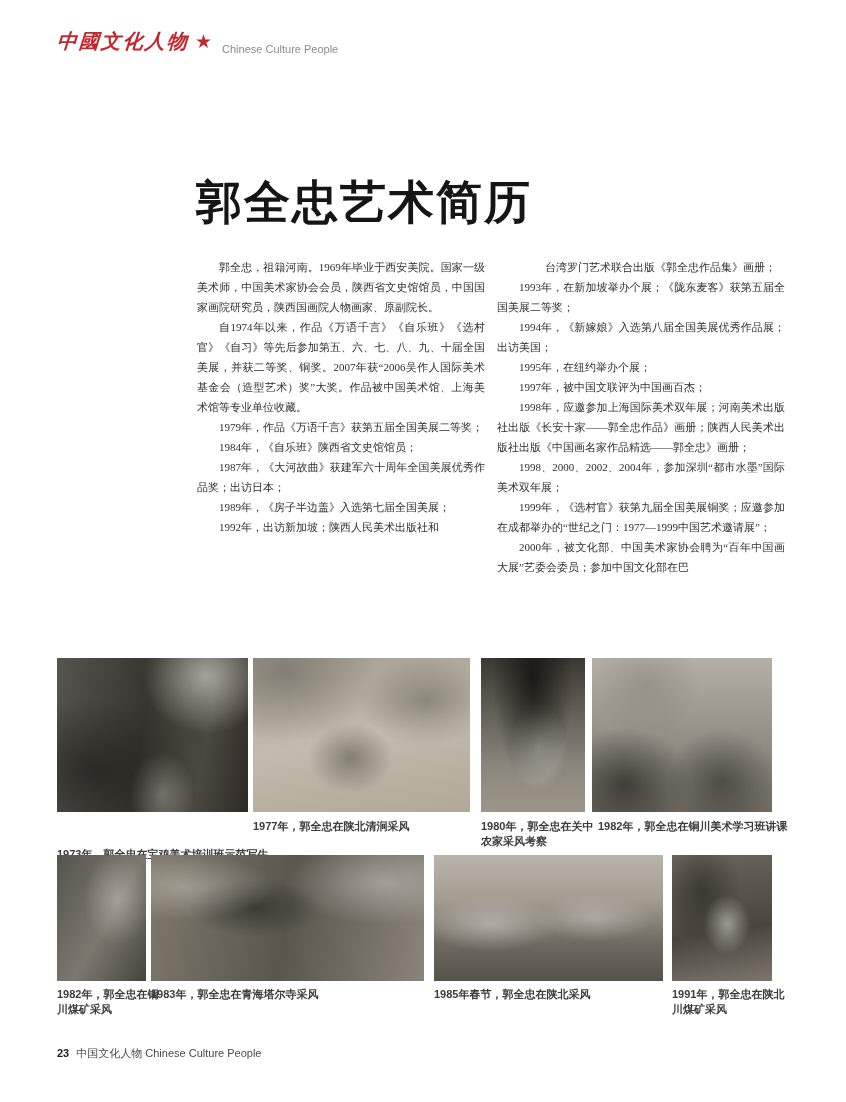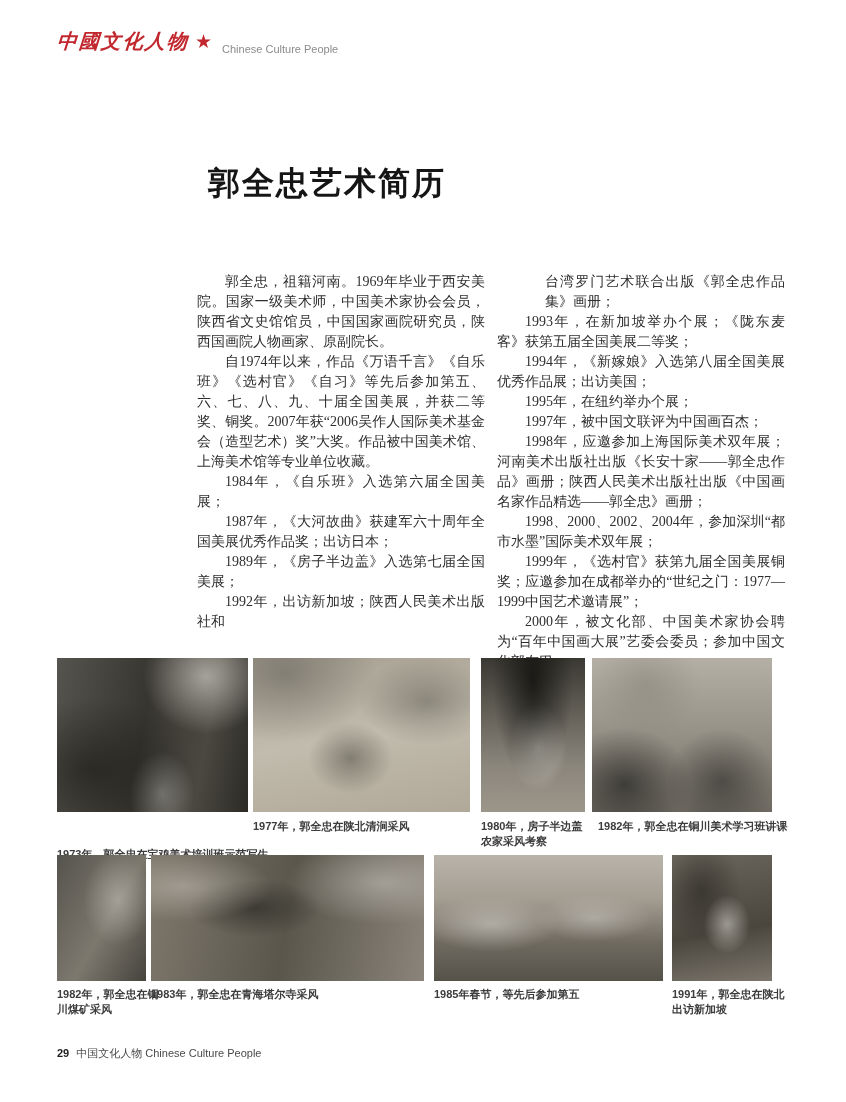--- a/index.html
+++ b/index.html
@@ -18,28 +18,28 @@
   }
   .logo-star { color:#c1272d; font-size:19px; margin-left:6px; font-style:normal; }
   .logo-en {
     color:#8b8b8b; font-size:11px; margin-left:10px;
     font-family:"Liberation Sans","DejaVu Sans",sans-serif;
     margin-top:15px;
   }
 
   
   .article-title {
-    position:absolute; left:208px; top:141px;
-    font-size:32px; font-weight:bold; color:#151515; letter-spacing:2px;
+    position:absolute; left:196px; top:141px;
+    font-size:46px; font-weight:bold; color:#151515; letter-spacing:2px;
   }
 
   
   .col {
-    position:absolute; top:272px; width:288px;
-    font-size:14px; line-height:20px; color:#2e2e2e;
+    position:absolute; top:257px; width:288px;
+    font-size:11px; line-height:20px; color:#2e2e2e;
     text-align:justify;
   }
   .col-left { left:197px; }
   .col-right { left:497px; }
   .col p { margin:0; text-indent:2em; }
   .col p.no-indent { text-indent:0;margin-left:48px; }
 
   
   .photo { position:absolute; background-color:#8f8a80; }
 
@@ -123,21 +123,22 @@
     <span class="logo-cn">中國文化人物</span>
     <span class="logo-star">★</span>
     <span class="logo-en">Chinese Culture People</span>
   </div>
 
   <h1 class="article-title">郭全忠艺术简历</h1>
 
   <div class="col col-left">
     <p>郭全忠，祖籍河南。1969年毕业于西安美院。国家一级美术师，中国美术家协会会员，陕西省文史馆馆员，中国国家画院研究员，陕西国画院人物画家、原副院长。</p>
     <p>自1974年以来，作品《万语千言》《自乐班》《选村官》《自习》等先后参加第五、六、七、八、九、十届全国美展，并获二等奖、铜奖。2007年获“2006吴作人国际美术基金会（造型艺术）奖”大奖。作品被中国美术馆、上海美术馆等专业单位收藏。</p>
-    <p>1984年，《自乐班》入选第六届全国美展；</p>
+    <p>1979年，作品《万语千言》获第五届全国美展二等奖；</p>
+    <p>1984年，《自乐班》陕西省文史馆馆员；</p>
     <p>1987年，《大河故曲》获建军六十周年全国美展优秀作品奖；出访日本；</p>
     <p>1989年，《房子半边盖》入选第七届全国美展；</p>
     <p>1992年，出访新加坡；陕西人民美术出版社和</p>
   </div>
 
   <div class="col col-right">
     <p class="no-indent">台湾罗门艺术联合出版《郭全忠作品集》画册；</p>
     <p>1993年，在新加坡举办个展；《陇东麦客》获第五届全国美展二等奖；</p>
     <p>1994年，《新嫁娘》入选第八届全国美展优秀作品展；出访美国；</p>
     <p>1995年，在纽约举办个展；</p>
@@ -148,33 +149,33 @@
     <p>2000年，被文化部、中国美术家协会聘为“百年中国画大展”艺委会委员；参加中国文化部在巴</p>
   </div>
 
   <div class="photo ph-r1p1"></div>
   <div class="photo ph-r1p2"></div>
   <div class="photo ph-r1p3"></div>
   <div class="photo ph-r1p4"></div>
 
   <div class="caption cap-r1 cap-r1c1">1973年，郭全忠在宝鸡美术培训班示范写生</div>
   <div class="caption cap-r1 cap-r1c2">1977年，郭全忠在陕北清涧采风</div>
-  <div class="caption cap-r1 cap-r1c3">1980年，房子半边盖
+  <div class="caption cap-r1 cap-r1c3">1980年，郭全忠在关中
 农家采风考察</div>
   <div class="caption cap-r1 cap-r1c4">1982年，郭全忠在铜川美术学习班讲课</div>
 
   <div class="photo ph-r2p1"></div>
   <div class="photo ph-r2p2"></div>
   <div class="photo ph-r2p3"></div>
   <div class="photo ph-r2p4"></div>
 
   <div class="caption cap-r2 cap-r2c1">1982年，郭全忠在铜
 川煤矿采风</div>
   <div class="caption cap-r2 cap-r2c2">1983年，郭全忠在青海塔尔寺采风</div>
-  <div class="caption cap-r2 cap-r2c3">1985年春节，等先后参加第五</div>
+  <div class="caption cap-r2 cap-r2c3">1985年春节，郭全忠在陕北采风</div>
   <div class="caption cap-r2 cap-r2c4">1991年，郭全忠在陕北
-出访新加坡</div>
+川煤矿采风</div>
 
   <div class="footer">
-    <span class="pagenum">29</span><span>中国文化人物 Chinese Culture People</span>
+    <span class="pagenum">23</span><span>中国文化人物 Chinese Culture People</span>
   </div>
 
 </div>
 
 </body></html>

